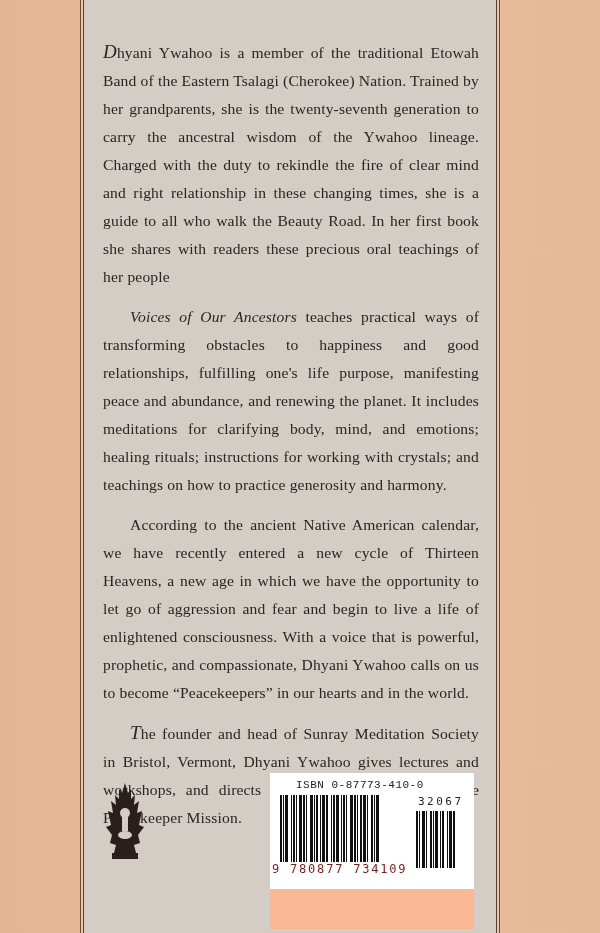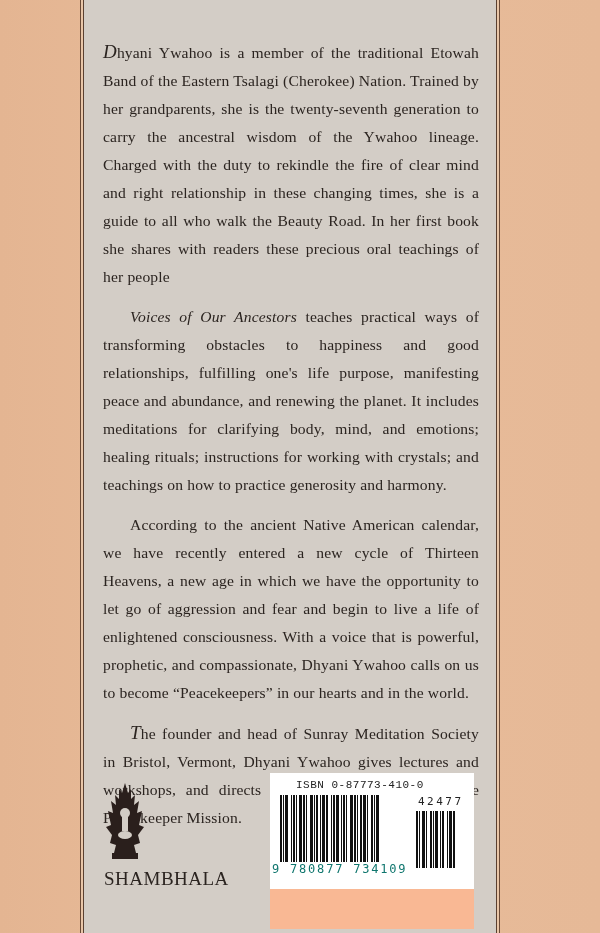--- a/index.html
+++ b/index.html
@@ -60,21 +60,21 @@
       position: absolute; left: 148px; top: 22px;
       font-family: "DejaVu Sans Mono", "Liberation Mono", monospace;
       font-size: 11px; color: #222; letter-spacing: 2.5px;
     }
     .bars-main { position: absolute; left: 10px; top: 22px; width: 118px; height: 70px; display: flex; gap: 1px; }
     .bars-addon { position: absolute; left: 146px; top: 38px; width: 52px; height: 57px; display: flex; gap: 1px; }
     .bar { background: #111; height: 100%; }
     .ean-digits {
       position: absolute; left: 2px; top: 89px;
       font-family: "DejaVu Sans Mono", "Liberation Mono", monospace;
-      font-size: 12px; color: #0f766e; letter-spacing: 1.8px;
+      font-size: 12px; color: #7f1d1d; letter-spacing: 1.8px;
       background: #fff;
     }
     .price-sticker {
       position: absolute; left: 186px; top: 889px; width: 204px; height: 40px;
       background: #f9b894;
     }
     .logo {
       position: absolute; left: 20px; top: 783px; width: 42px; height: 78px;
     }
     .publisher {
@@ -105,25 +105,24 @@
 
     <div class="url">www.shambhala.com</div>
 
     <svg class="logo" viewBox="0 0 42 78">
       <path d="M21 0 L24 10 L27 6 L27 16 L31 12 L30 22 L35 18 L33 30 L38 28 L35 42 L40 44 L34 52 L36 60 L30 62 L32 70 L10 70 L12 62 L6 60 L8 52 L2 44 L7 42 L4 28 L9 30 L7 18 L12 22 L11 12 L15 16 L15 6 L18 10 Z" fill="#2a1f1c"></path>
       <ellipse cx="21" cy="30" rx="5" ry="5" fill="#d3cdc6"></ellipse>
       <rect x="18" y="34" width="6" height="14" fill="#d3cdc6"></rect>
       <ellipse cx="21" cy="52" rx="7" ry="4" fill="#d3cdc6"></ellipse>
       <rect x="8" y="70" width="26" height="6" fill="#2a1f1c"></rect>
     </svg>
-    <div class="publisher">SHAMBHALA</div>
 
     <div class="barcode-box">
       <div class="isbn-text">ISBN 0-87773-410-0</div>
-      <div class="price-code">42477</div>
+      <div class="price-code">32067</div>
       <div class="bars-main">
         <div class="bar" style="width:2px"></div>
           <div class="bar" style="width:1px"></div>
           <div class="bar" style="width:3px"></div>
           <div class="bar" style="width:1px;margin-left:2px"></div>
           <div class="bar" style="width:2px"></div>
           <div class="bar" style="width:1px"></div>
           <div class="bar" style="width:3px;margin-left:1px"></div>
           <div class="bar" style="width:2px"></div>
           <div class="bar" style="width:1px"></div>

